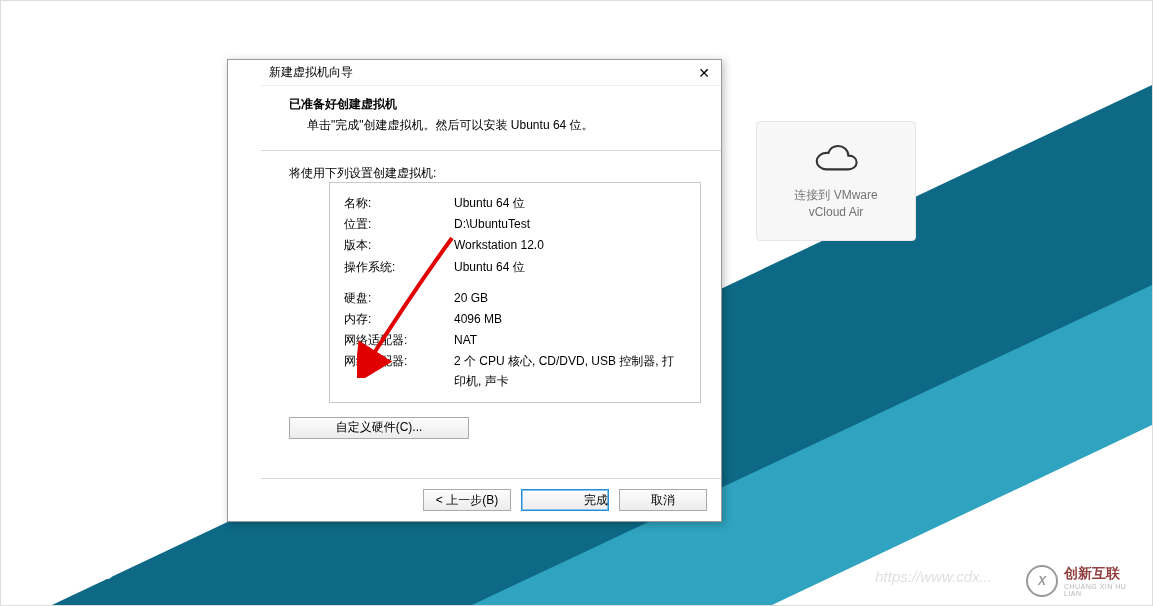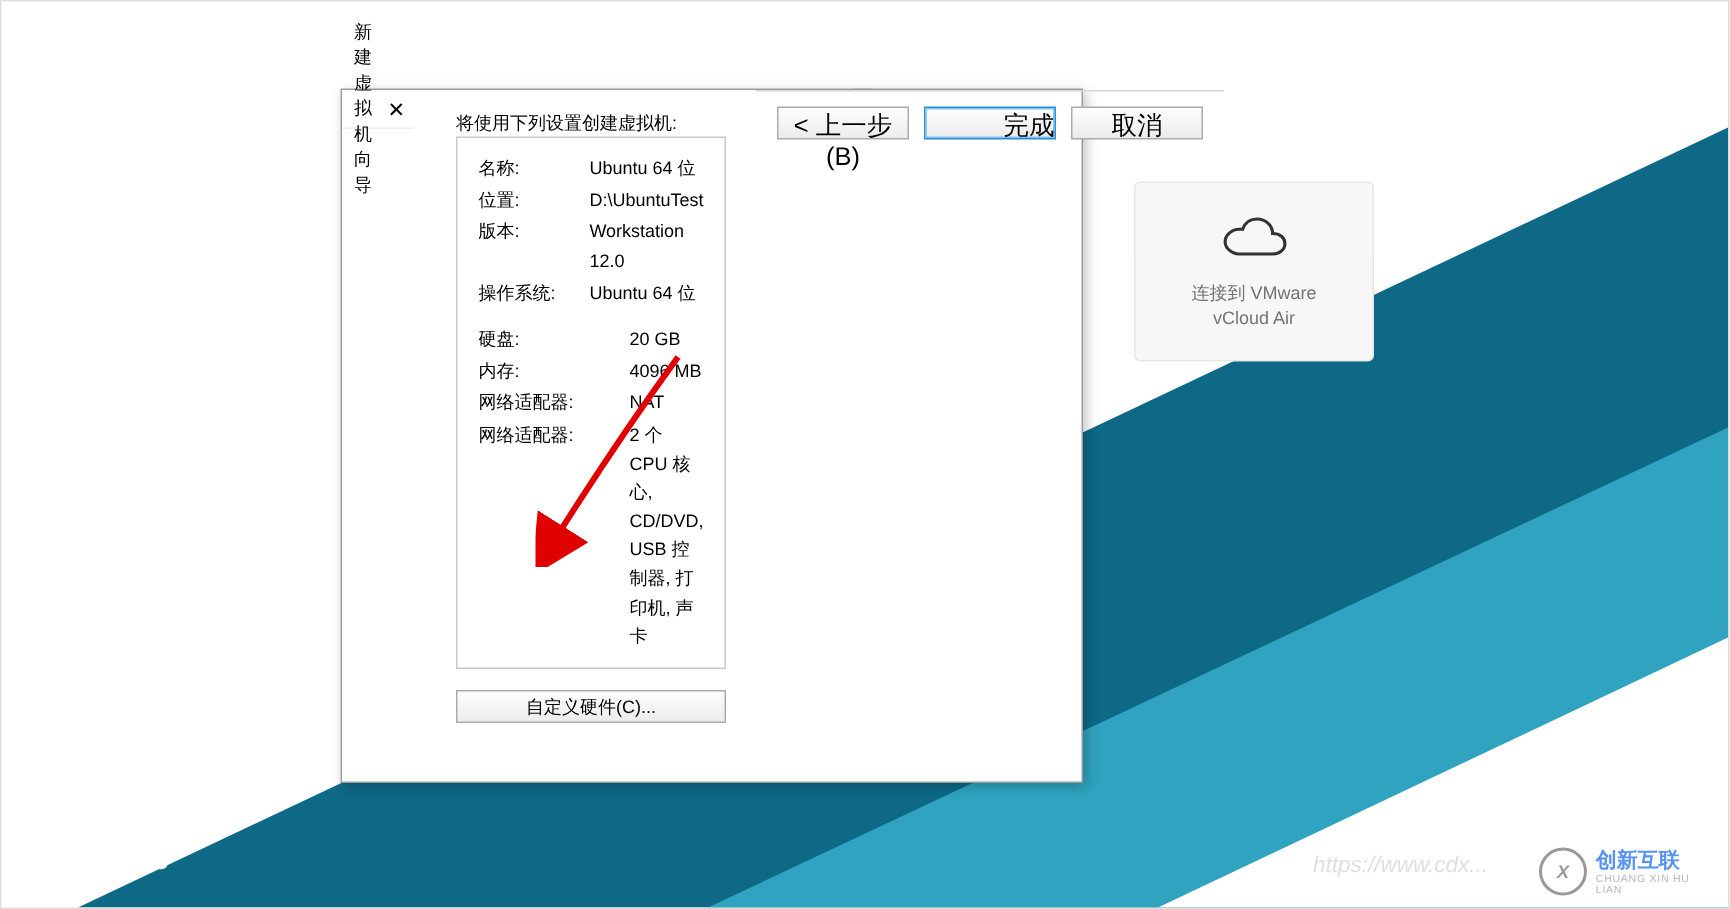--- a/index.html
+++ b/index.html
@@ -92,21 +92,22 @@
     .dialog {
       position: absolute;
       top: 58px;
       left: 226px;
       width: 495px;
       height: 463px;
       background: #fff;
       border: 1px solid #9b9b9b;
       box-shadow: 2px 2px 8px rgba(0,0,0,0.25);
       display: flex;
-      flex-direction: row;
+      flex-direction: column;
+      padding-left: 33px;
     }
     .titlebar {
       height: 26px;
       display: flex;
       align-items: center;
       justify-content: space-between;
       padding: 0 6px 0 8px;
       border-bottom: 1px solid #eee;
       font-size: 12px;
     }
@@ -131,20 +132,21 @@
       padding: 14px 20px 10px 28px;
       position: relative;
     }
     .body-label { font-size: 12px; margin-bottom: 0; }
     .settings-box {
       border: 1px solid #c9c9c9;
       padding: 10px 14px;
       font-size: 12px;
       line-height: 1.6;
       position: relative;
+      margin-left: 40px;
     }
     .settings-group { display: table; width: 100%; }
     .settings-row { display: table-row; }
     .settings-key { display: table-cell; width: 110px; padding: 1px 0; }
     .settings-val { display: table-cell; padding: 1px 0; }
     .gap { height: 10px; }
     .custom-hw-btn {
       margin-top: 14px;
       width: 180px;
       height: 22px;
@@ -157,21 +159,21 @@
     .dialog-foot {
       border-top: 1px solid #d6d6d6;
       padding: 10px 14px;
       display: flex;
       justify-content: flex-end;
       gap: 10px;
     }
     .dlg-btn {
       width: 88px;
       height: 22px;
-      font-size: 17px;
+      font-size: 12px;
       border: 1px solid #aaa;
       background: linear-gradient(#fdfdfd,#ececec);
       cursor: pointer;
     }
     .dlg-btn.primary { border: 1px solid #2a8dd4; box-shadow: inset 0 0 0 1px #7fc4f2; text-align: right; }
     
     .arrow {
       position: absolute;
       left: 356px;
       top: 232px;
@@ -187,21 +189,21 @@
       display: flex;
       align-items: center;
       gap: 6px;
       opacity: 0.85;
     }
     .cx-disc {
       width: 32px; height: 32px; border: 2px solid #888; border-radius: 50%;
       position: relative; display: flex; align-items: center; justify-content: center;
       font-weight: 700; color: #888; font-style: italic;
     }
-    .cx-txt { font-size: 14px; color: #3b82f6; font-weight: 600; }
+    .cx-txt { font-size: 14px; color: #7f1d1d; font-weight: 600; }
     .cx-sub { font-size: 7px; color: #aaa; letter-spacing: 0.5px; }
     .watermark {
       position: absolute;
       right: 160px;
       bottom: 20px;
       color: rgba(128,128,128,0.25);
       font-size: 15px;
       font-style: italic;
       pointer-events: none;
     }
@@ -230,20 +232,24 @@
     <div>连接到 VMware</div>
     <div>vCloud Air</div>
   </div>
 </div>
 
 <div class="dialog">
   <div class="titlebar">
     <span>新建虚拟机向导</span>
     <span class="close">✕</span>
   </div>
+  <div class="dialog-head">
+    <div class="h1">已准备好创建虚拟机</div>
+    <div class="h2">单击"完成"创建虚拟机。然后可以安装 Ubuntu 64 位。</div>
+  </div>
   <div class="dialog-body">
     <div class="body-label">将使用下列设置创建虚拟机:</div>
     <div class="settings-box">
       <div class="settings-group" id="group1">
           <div class="settings-row">
             <div class="settings-key">名称:</div>
             <div class="settings-val">Ubuntu 64 位</div>
           </div>
           <div class="settings-row">
             <div class="settings-key">位置:</div>

